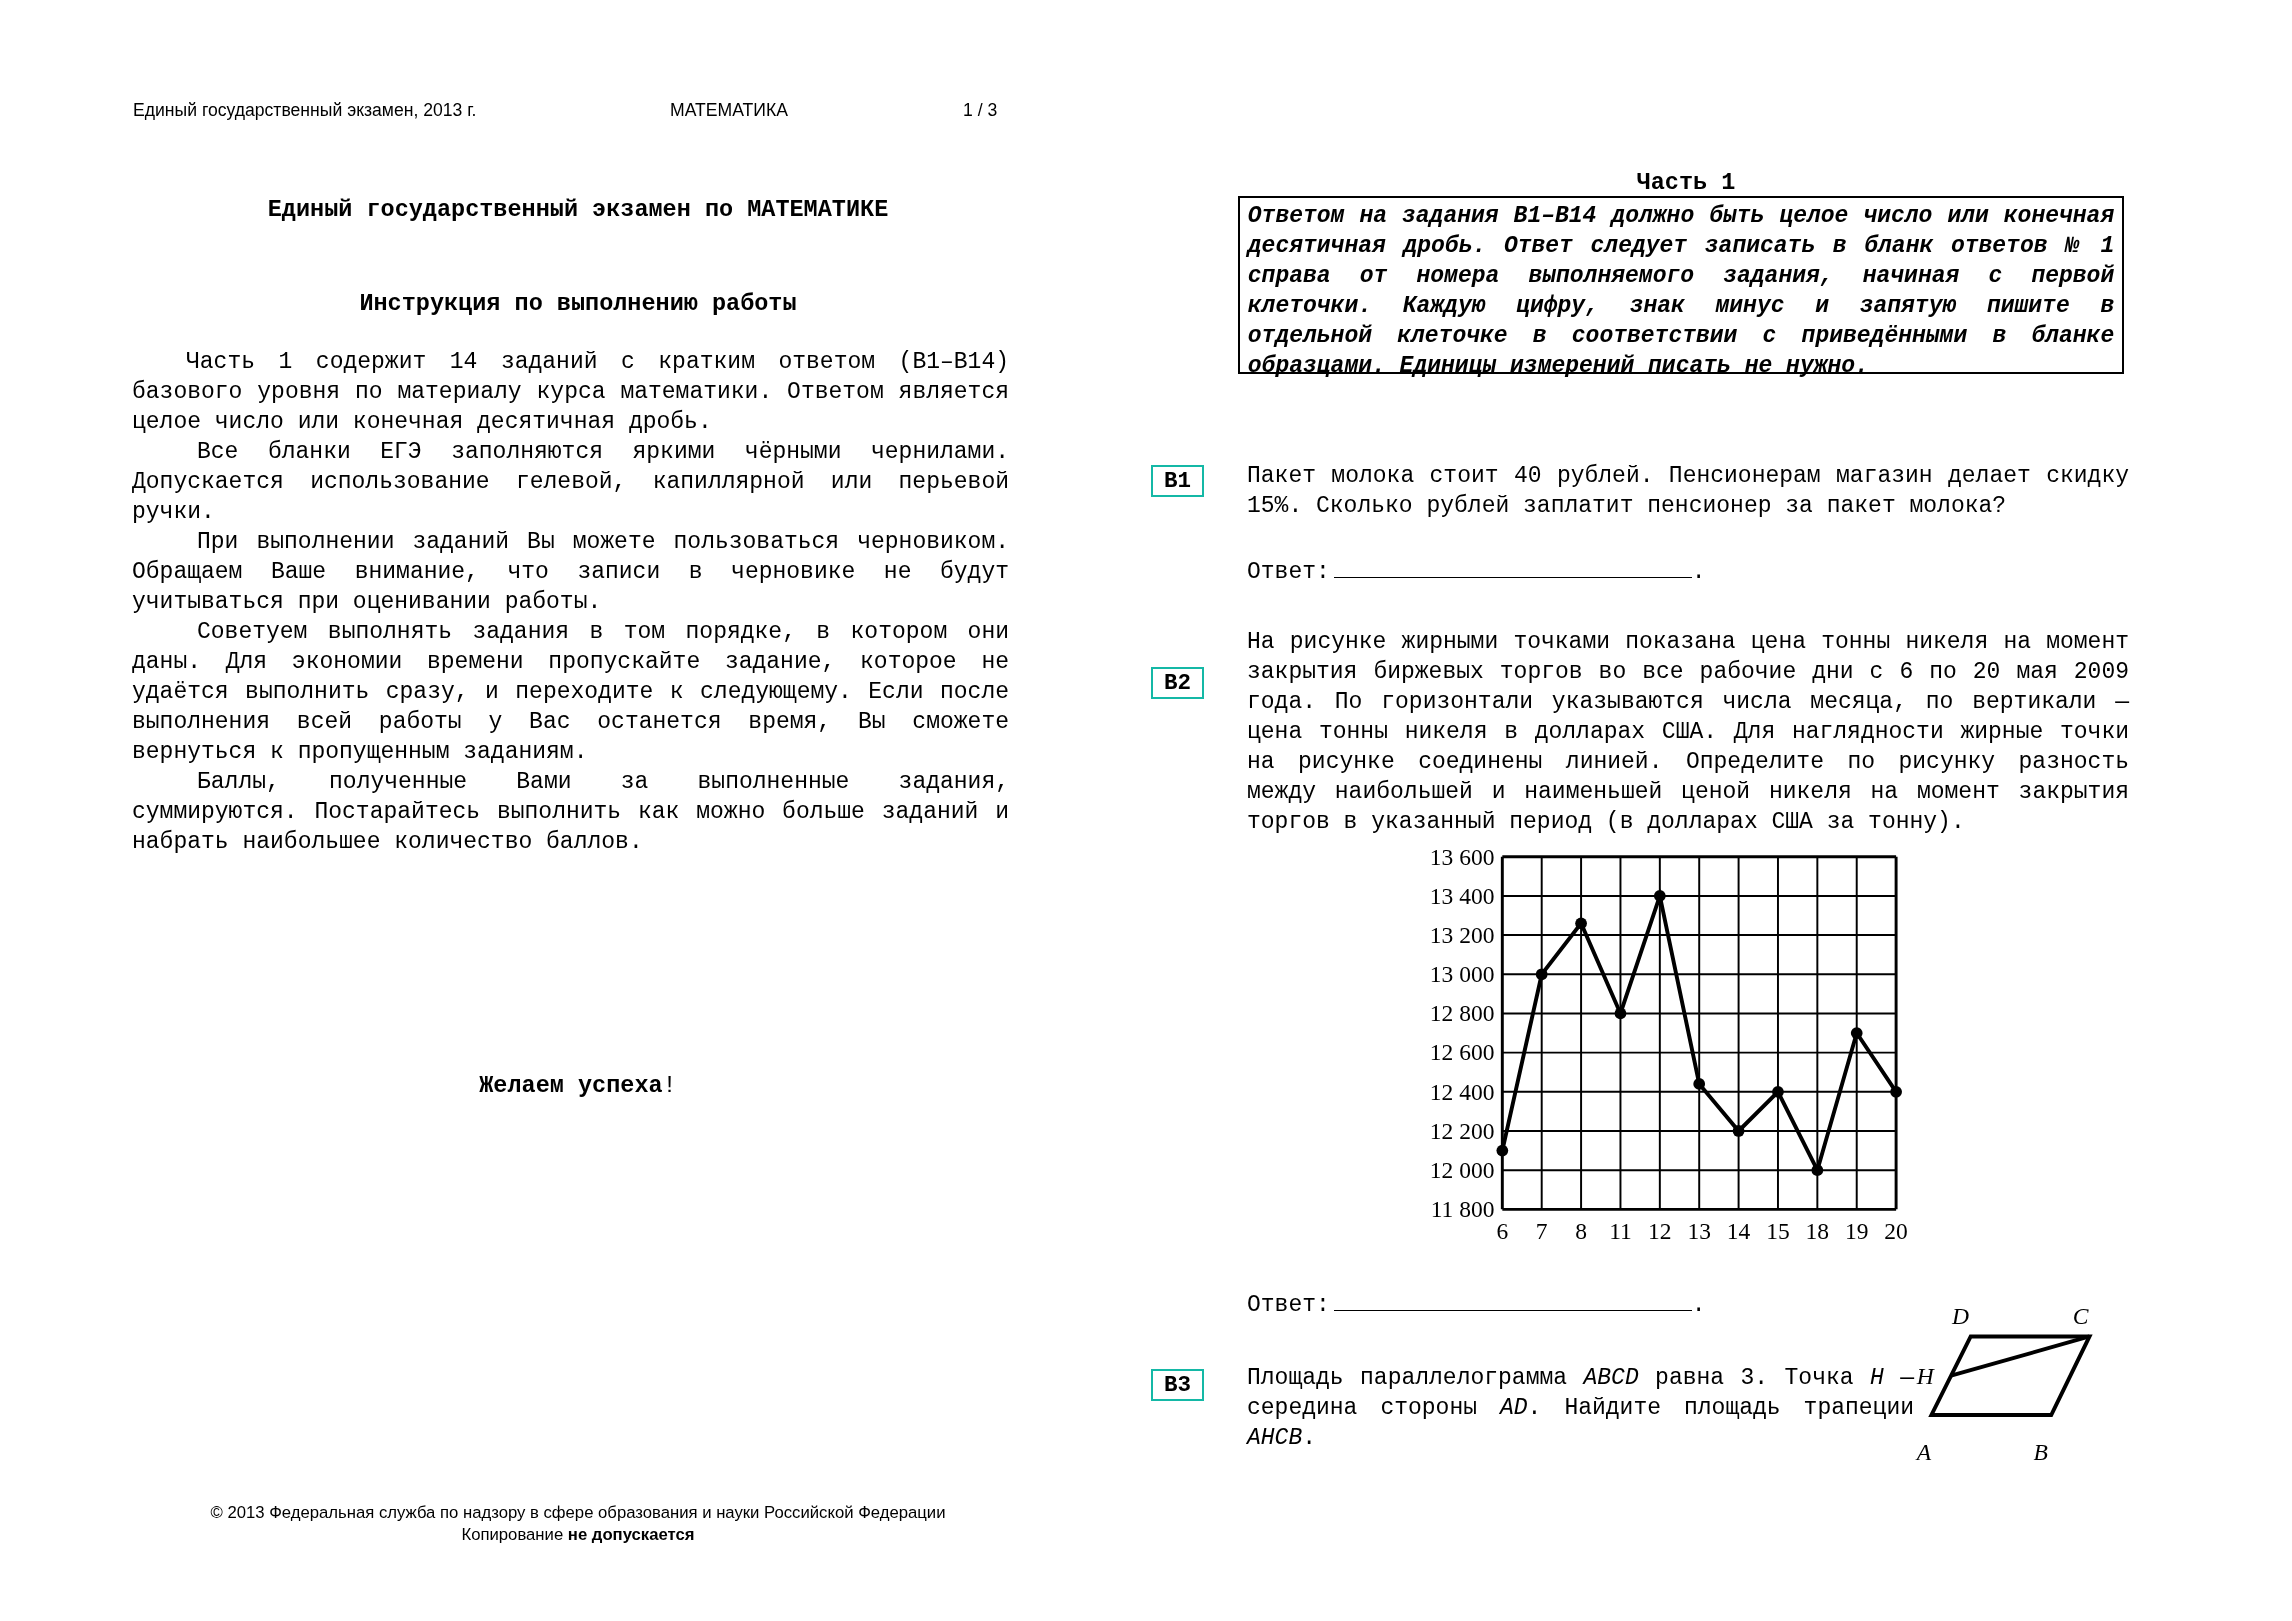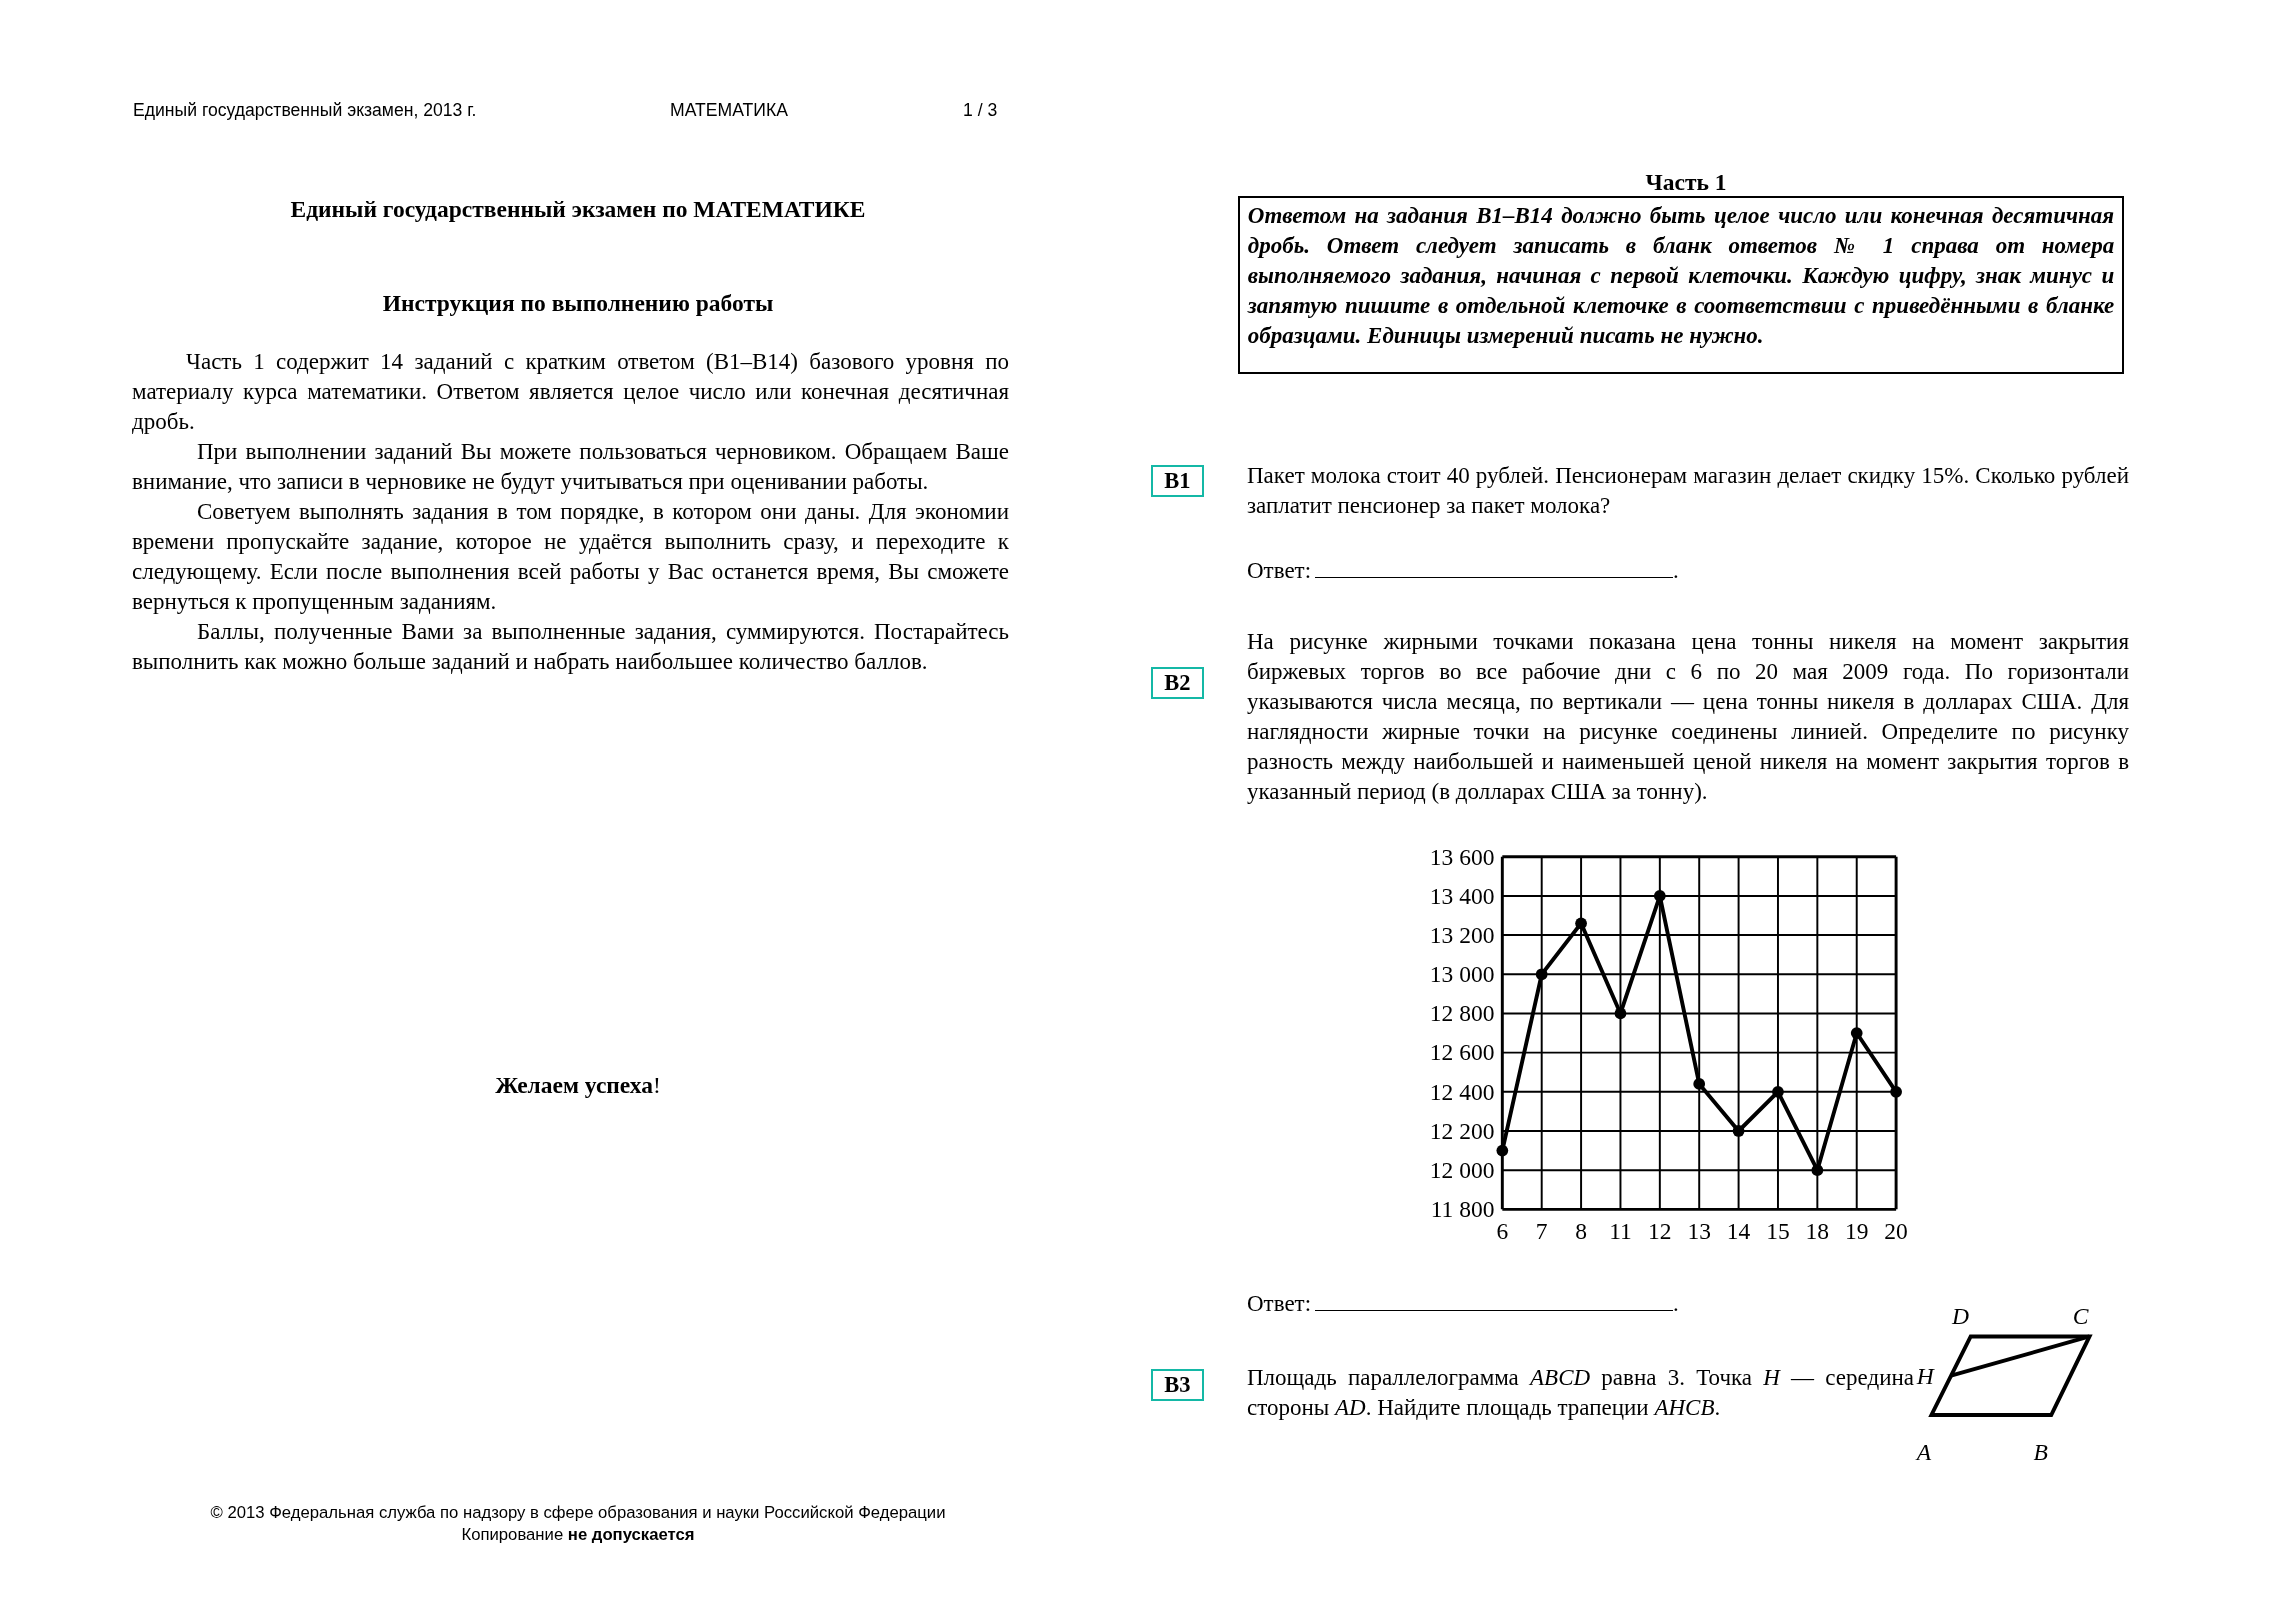--- a/index.html
+++ b/index.html
@@ -1,17 +1,17 @@
 <!DOCTYPE html>
 <html><head>
 <meta charset="utf-8">
 <style>
   html, body { margin: 0; padding: 0; background: #ffffff; }
   body { width: 2293px; height: 1621px; position: relative; overflow: hidden; color: #000; }
-  .serif { font-family: Liberation Serif, serif; }
+  .serif { font-family: Liberation Mono, monospace; }
   .sans  { font-family: "Liberation Sans", "DejaVu Sans", sans-serif; }
 
   .abs { position: absolute; }
 
   
   .hdr { top: 100px; font-size: 17.6px; }
 
   
   .title-main { left: 137px; width: 882px; top: 196px; text-align: center; font-size: 23.5px; font-weight: bold; }
   .title-instr { left: 137px; width: 882px; top: 290px; text-align: center; font-size: 23.5px; font-weight: bold; }
@@ -48,20 +48,21 @@
 
 <div class="abs hdr sans" style="left:133px;">Единый государственный экзамен, 2013 г.</div>
 <div class="abs hdr sans" style="left:670px;text-align:right;">МАТЕМАТИКА</div>
 <div class="abs hdr sans" style="left:963px;">1 / 3</div>
 
 <div class="abs title-main serif">Единый государственный экзамен по МАТЕМАТИКЕ</div>
 <div class="abs title-instr serif">Инструкция по выполнению работы</div>
 
 <div class="abs instr serif">
   <p class="p2">Часть 1 содержит 14 заданий с кратким ответом (B1–B14) базового уровня по материалу курса математики. Ответом является целое число или конечная десятичная дробь.</p>
+  <p>Все бланки ЕГЭ заполняются яркими чёрными чернилами. Допускается использование гелевой, капиллярной или перьевой ручки.</p>
   <p>При выполнении заданий Вы можете пользоваться черновиком. Обращаем Ваше внимание, что записи в черновике не будут учитываться при оценивании работы.</p>
   <p>Советуем выполнять задания в том порядке, в котором они даны. Для экономии времени пропускайте задание, которое не удаётся выполнить сразу, и переходите к следующему. Если после выполнения всей работы у Вас останется время, Вы сможете вернуться к пропущенным заданиям.</p>
   <p>Баллы, полученные Вами за выполненные задания, суммируются. Постарайтесь выполнить как можно больше заданий и набрать наибольшее количество баллов.</p>
 </div>
 
 <div class="abs wish serif"><span>Желаем успеха</span><span class="excl">!</span></div>
 
 <div class="abs footer sans">
   <div>© 2013 Федеральная служба по надзору в сфере образования и науки Российской Федерации</div>
   <div><span>Копирование </span><b>не допускается</b></div>

